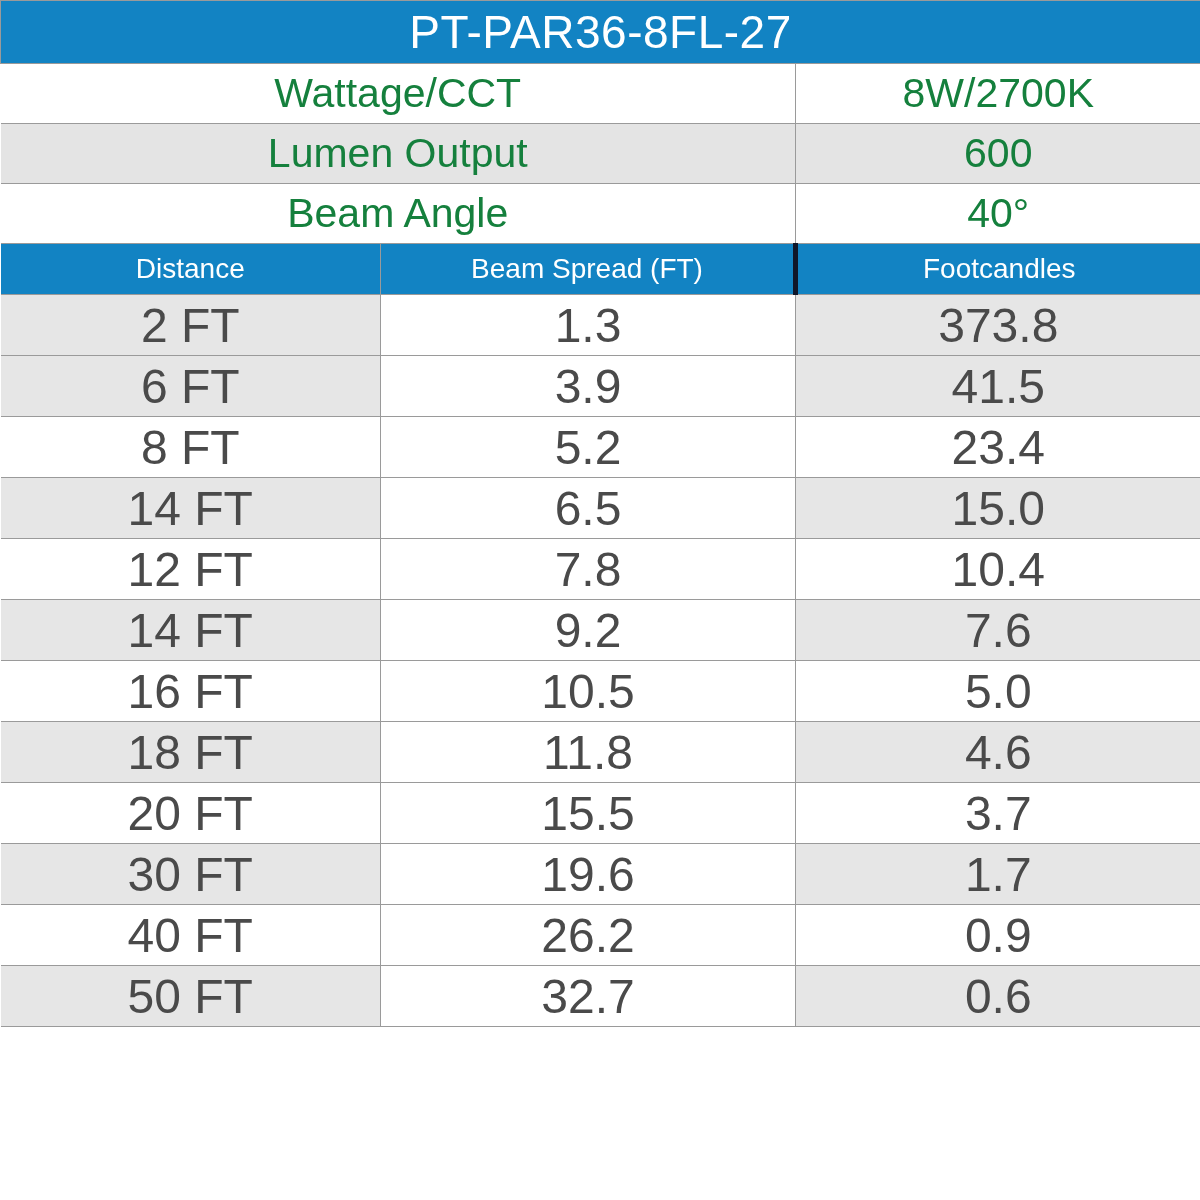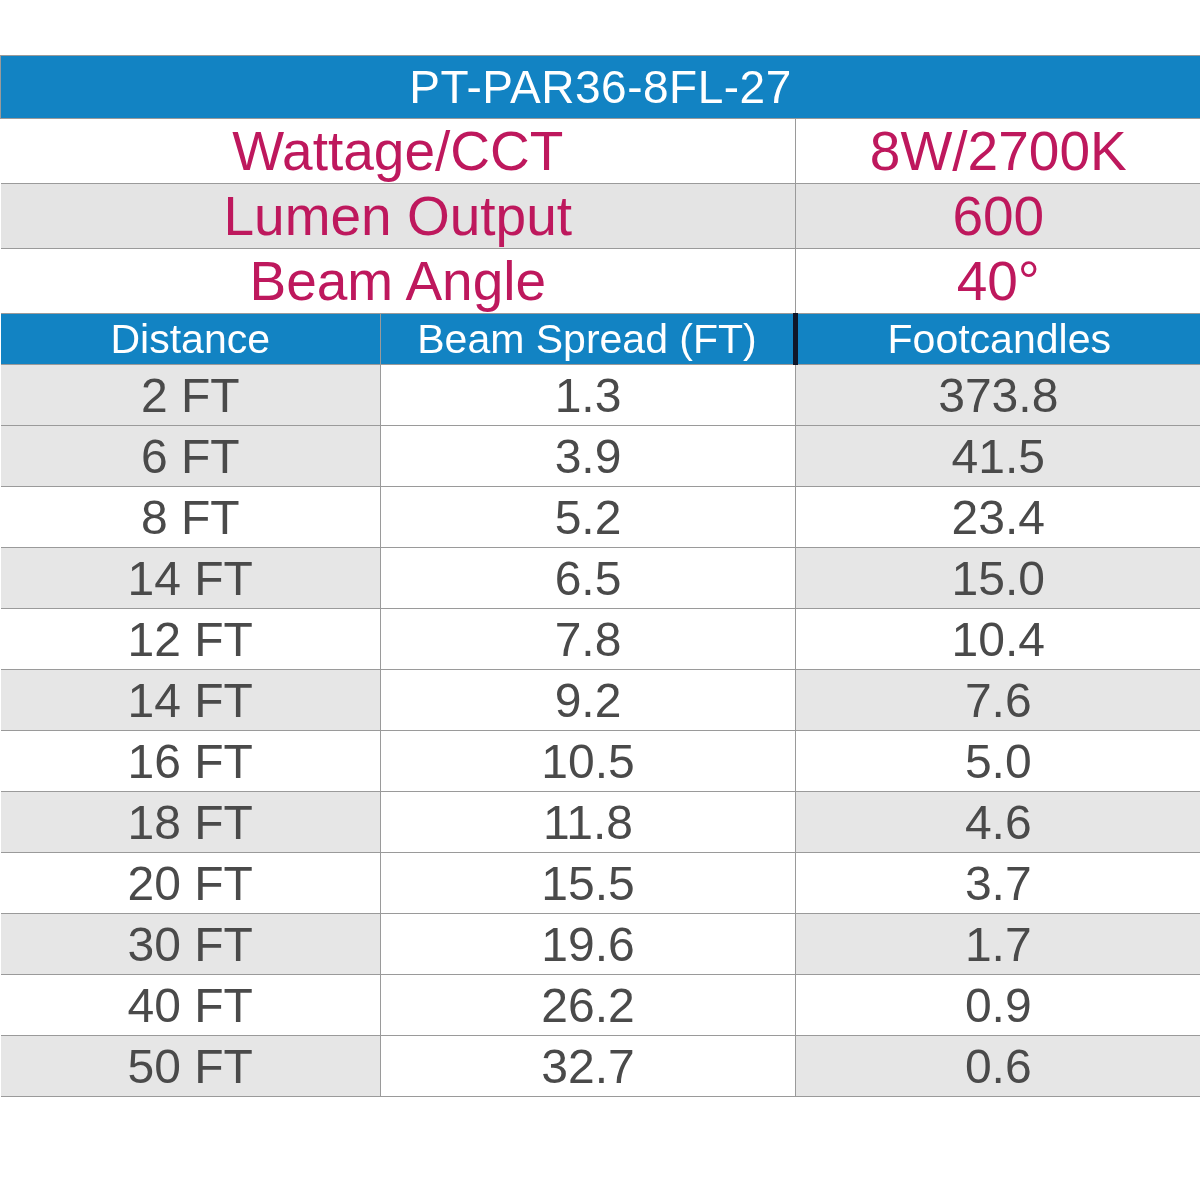--- a/index.html
+++ b/index.html
@@ -30,21 +30,20 @@
     width: 1200px;
     height: 1200px;
     z-index: 1;
     pointer-events: none;
   }
 
   .table-wrap {
     position: relative;
     z-index: 2;
     width: 1200px;
-    padding-top: 55px;
     box-sizing: border-box;
   }
 
   table.spec {
     width: 1200px;
     border-collapse: collapse;
     table-layout: fixed;
   }
 
   table.spec td, table.spec th {
@@ -66,22 +65,22 @@
     letter-spacing: 0.5px;
     border-left: none;
     border-right: none;
     border-top: none;
     border-bottom: 1px solid #9a9a9a;
   }
 
   
   .spec-row td {
     height: 59px;
-    font-size: 55px;
-    color: #be185d;
+    font-size: 41px;
+    color: #15803d;
   }
   .spec-row td.label {
     background: transparent;
   }
   .spec-row.shaded td {
     background: rgba(226,226,226,0.92);
   }
   .spec-row.plain td {
     background: transparent;
   }
@@ -89,21 +88,21 @@
     border-left: none;
   }
   .spec-row td.last {
     border-right: none;
   }
 
   
   .colhead th {
     background: #1283c3;
     color: #ffffff;
-    font-size: 41px;
+    font-size: 28px;
     font-weight: bold;
     height: 50px;
   }
   .colhead th.first { border-left: none; }
   .colhead th.last { border-right: none; }
   .colhead th.mid {
     border-left: 1px solid #8a5a4a;
     border-right: 5px solid #0f172a;
   }
 

